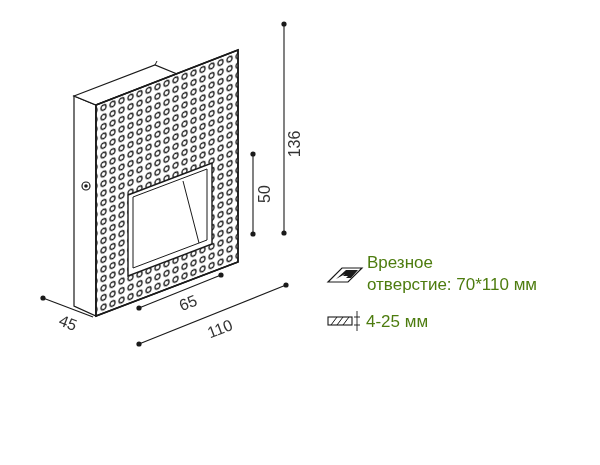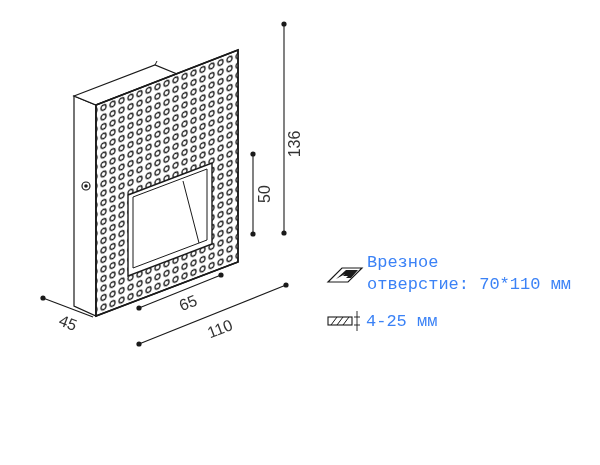--- a/index.html
+++ b/index.html
@@ -1,18 +1,18 @@
 <!DOCTYPE html>
 <html><head>
 <meta charset="utf-8">
 <style>
   html,body{margin:0;padding:0;background:#ffffff;}
   body{width:600px;height:465px;position:relative;overflow:hidden;font-family:"Liberation Sans",sans-serif;color:#222;}
   .canvas{position:absolute;left:0;top:0;width:600px;height:465px;}
-  .legend-text{position:absolute;font-family:Liberation Mono, monospace;font-size:17px;color:#3b82f6;line-height:22px;white-space:nowrap;}
+  .legend-text{position:absolute;font-family:Liberation Sans, sans-serif;font-size:17px;color:#4d7c0f;line-height:22px;white-space:nowrap;}
   .dim{font-family:"Liberation Sans",sans-serif;font-size:16px;fill:#333;}
 </style>
 </head>
 <body>
 
 <svg class="canvas" viewBox="0 0 600 465" xmlns="http://www.w3.org/2000/svg">
   <defs>
     <pattern id="perf" patternUnits="userSpaceOnUse" width="9" height="9.5" patternTransform="skewY(-21)">
       <circle cx="4.5" cy="4.75" r="2.6" fill="#ffffff" stroke="#1a1a1a" stroke-width="1.3"></circle>
     </pattern>

